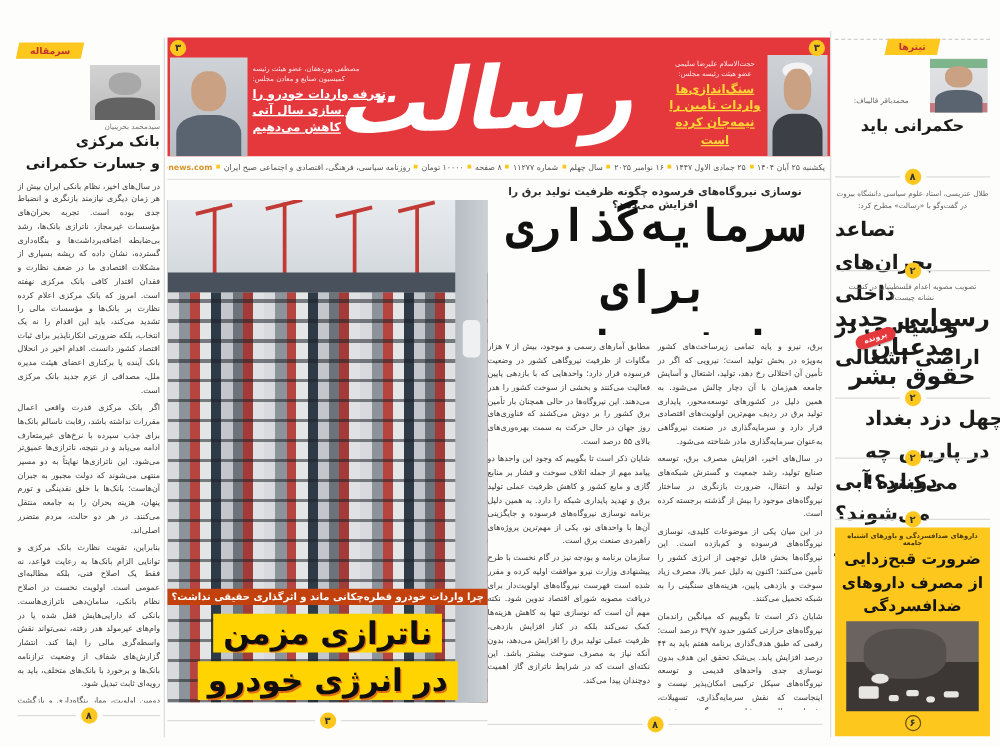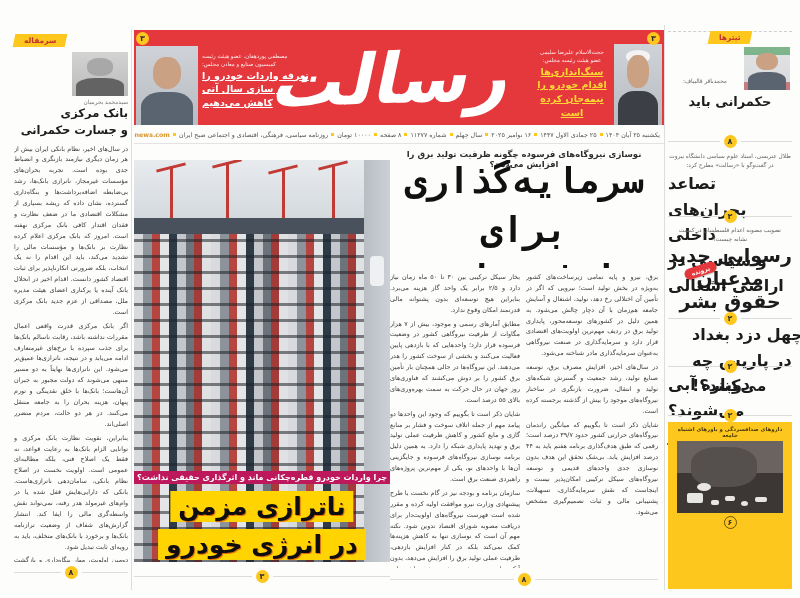--- a/index.html
+++ b/index.html
@@ -59,21 +59,21 @@
   .crane::after{content:"";position:absolute;top:0;left:-14px;width:30px;height:3px;background:#c23a36;
         transform:rotate(-14deg);}
   .cars{position:absolute;left:0;top:74px;width:100%;height:328px;
     background:
       repeating-linear-gradient(0deg, rgba(30,34,40,.55) 0 3px, transparent 3px 16px),
       repeating-linear-gradient(90deg,#d8dadd 0 9px,#8d939b 9px 18px,#b6453f 18px 26px,#e3e5e7 26px 35px,
          #2f3a47 35px 43px,#c3c7cb 43px 52px,#6d737b 52px 60px,#a33c38 60px 68px,#dfe1e3 68px 77px);}
   .dock{position:absolute;right:0;top:0;width:26px;height:100%;
         background:linear-gradient(90deg,#b8bdc3,#ccd1d6);}
   .boat{position:absolute;right:6px;top:96px;width:14px;height:30px;background:#eef0f2;border-radius:4px;}
-  .ph-kicker{position:absolute;left:50%;transform:translateX(-50%);bottom:78px;background:#be185d;
+  .ph-kicker{position:absolute;left:50%;transform:translateX(-50%);bottom:78px;background:#c2410c;
         color:#fff;font-size:8px;font-weight:bold;padding:2px 7px;white-space:nowrap;}
   .ph-line{position:absolute;left:50%;transform:translateX(-50%);background:#ffd400;color:#0e0e0e;
         font-size:25px;font-weight:900;line-height:1.25;padding:0 8px;white-space:nowrap;
         text-shadow:1px 1px 0 rgba(200,30,30,.55);}
   
   .leadcol{position:absolute;top:272px;height:296px;overflow:hidden;}
   
   #sidebar{left:668px;top:25px;width:124px;height:567px;}
   .sb-kicker{font-size:5.8px;color:#666;line-height:1.6;text-align:center;}
   .sb-title-md{font-size:16px;font-weight:700;line-height:1.6;text-align:left;}
@@ -120,21 +120,21 @@
 
     <div class="portrait cleric" style="right:2px;top:14px;width:48px;height:81px;">
       <div class="turban"></div>
       <div class="head"></div>
       <div class="body"></div>
     </div>
     <div class="abs" style="right:54px;top:18px;width:76px;text-align:center;">
       <div class="mh-kicker">حجت‌الاسلام علیرضا سلیمی</div>
       <div class="mh-kicker">عضو هیئت رئیسه مجلس:</div>
       <div class="mh-title yellow">سنگ‌اندازی‌ها</div>
-      <div class="mh-title yellow">اقدام خودرو را</div>
+      <div class="mh-title yellow">واردات تأمین را</div>
       <div class="mh-title yellow">نیمه‌جان کرده است</div>
     </div>
     <div class="badge abs" style="right:4px;top:2px;">۳</div>
   </div>
 
   <div id="dateline" class="abs">
     <span class="dl-seg">یکشنبه ۲۵ آبان ۱۴۰۴</span>
     <span class="dl-seg">۲۵ جمادی الاول ۱۴۴۷</span>
     <span class="dl-seg">۱۶ نوامبر ۲۰۲۵</span>
     <span class="dl-seg">سال چهلم</span>
@@ -169,24 +169,24 @@
 
   <div class="abs lead-kicker" style="left:390px;top:149px;width:268px;">نوسازی نیروگاه‌های فرسوده چگونه ظرفیت تولید برق را افزایش می‌دهد؟</div>
   <div class="abs lead-title" style="left:388px;top:160px;width:272px;height:108px;overflow:hidden;font-family:Liberation Mono, monospace;">
     <div>سرمایه‌گذاری</div>
     <div>برای ظرفیت‌سازی</div>
   </div>
 
   <div class="leadcol bodytext" style="left:526px;width:132px;">
     <p>برق، نیرو و پایه تمامی زیرساخت‌های کشور به‌ویژه در بخش تولید است؛ نیرویی که اگر در تأمین آن اختلالی رخ دهد، تولید، اشتغال و آسایش جامعه هم‌زمان با آن دچار چالش می‌شود. به همین دلیل در کشورهای توسعه‌محور، پایداری تولید برق در ردیف مهم‌ترین اولویت‌های اقتصادی قرار دارد و سرمایه‌گذاری در صنعت نیروگاهی به‌عنوان سرمایه‌گذاری مادر شناخته می‌شود.</p>
     <p>در سال‌های اخیر، افزایش مصرف برق، توسعه صنایع تولید، رشد جمعیت و گسترش شبکه‌های تولید و انتقال، ضرورت بازنگری در ساختار نیروگاه‌های موجود را بیش از گذشته برجسته کرده است.</p>
+    <p>در این میان یکی از موضوعات کلیدی، نوسازی نیروگاه‌های فرسوده و کم‌بازده است. این نیروگاه‌ها بخش قابل توجهی از انرژی کشور را تأمین می‌کنند؛ اکنون به دلیل عمر بالا، مصرف زیاد سوخت و بازدهی پایین، هزینه‌های سنگینی را به شبکه تحمیل می‌کنند.</p>
     <p>شایان ذکر است تا بگوییم که میانگین راندمان نیروگاه‌های حرارتی کشور حدود ۳۹/۷ درصد است؛ رقمی که طبق هدف‌گذاری برنامه هفتم باید به ۴۴ درصد افزایش یابد. بی‌شک تحقق این هدف بدون نوسازی جدی واحدهای قدیمی و توسعه نیروگاه‌های سیکل ترکیبی امکان‌پذیر نیست و اینجاست که نقش سرمایه‌گذاری، تسهیلات، پشتیبانی مالی و ثبات تصمیم‌گیری مشخص می‌شود.</p>
   </div>
   <div class="leadcol bodytext" style="left:390px;width:130px;">
-    <p>بخار سیکل ترکیبی بین ۳۰ تا ۵۰ ماه زمان نیاز دارد و ۲/۵ برابر یک واحد گاز هزینه می‌برد. بنابراین هیچ توسعه‌ای بدون پشتوانه مالی قدرتمند امکان وقوع ندارد.</p>
     <p>مطابق آمارهای رسمی و موجود، بیش از ۷ هزار مگاوات از ظرفیت نیروگاهی کشور در وضعیت فرسوده قرار دارد؛ واحدهایی که با بازدهی پایین فعالیت می‌کنند و بخشی از سوخت کشور را هدر می‌دهند. این نیروگاه‌ها در حالی همچنان بار تأمین برق کشور را بر دوش می‌کشند که فناوری‌های روز جهان در حال حرکت به سمت بهره‌وری‌های بالای ۵۵ درصد است.</p>
     <p>شایان ذکر است تا بگوییم که وجود این واحدها دو پیامد مهم از جمله اتلاف سوخت و فشار بر منابع گازی و مایع کشور و کاهش ظرفیت عملی تولید برق و تهدید پایداری شبکه را دارد. به همین دلیل برنامه نوسازی نیروگاه‌های فرسوده و جایگزینی آن‌ها با واحدهای نو، یکی از مهم‌ترین پروژه‌های راهبردی صنعت برق است.</p>
     <p>سازمان برنامه و بودجه نیز در گام نخست با طرح پیشنهادی وزارت نیرو موافقت اولیه کرده و مقرر شده است فهرست نیروگاه‌های اولویت‌دار برای دریافت مصوبه شورای اقتصاد تدوین شود. نکته مهم آن است که نوسازی تنها به کاهش هزینه‌ها کمک نمی‌کند بلکه در کنار افزایش بازدهی، ظرفیت عملی تولید برق را افزایش می‌دهد، بدون آنکه نیاز به مصرف سوخت بیشتر باشد. این نکته‌ای است که در شرایط ناترازی گاز اهمیت دوچندان پیدا می‌کند.</p>
   </div>
   <div class="abs badge-row" style="left:390px;top:573px;width:268px;">
     <span class="badge">۸</span>
   </div>
 
   <div id="photo" class="abs">
     <div class="sky"></div>
@@ -262,20 +262,25 @@
     <div class="abs sb-title-md" style="left:0;top:347px;width:124px;">
       <div>دوباره آبی می‌شوند؟</div>
       <div>آیا ایالات قرمز</div>
     </div>
     <div class="abs badge-row" style="left:0;top:384px;width:124px;">
       <span class="badge">۲</span>
     </div>
 
     <div id="yellowbox">
       <div class="yb-kicker">داروهای ضدافسردگی و باورهای اشتباه جامعه</div>
+      <div class="yb-title">
+        <div>ضرورت قبح‌زدایی</div>
+        <div>از مصرف داروهای</div>
+        <div>ضدافسردگی</div>
+      </div>
       <div class="yb-photo">
         <div class="yb-person"></div>
         <div class="pill" style="left:10px;bottom:10px;width:16px;height:10px;"></div>
         <div class="pill" style="left:34px;bottom:8px;width:8px;height:5px;"></div>
         <div class="pill" style="left:48px;bottom:12px;width:10px;height:5px;"></div>
         <div class="pill" style="left:64px;bottom:7px;width:7px;height:5px;border-radius:50%;"></div>
         <div class="pill" style="left:78px;bottom:11px;width:12px;height:5px;"></div>
         <div class="pill" style="left:20px;bottom:22px;width:14px;height:8px;border-radius:50%;"></div>
       </div>
       <div class="yb-badge">۶</div>

